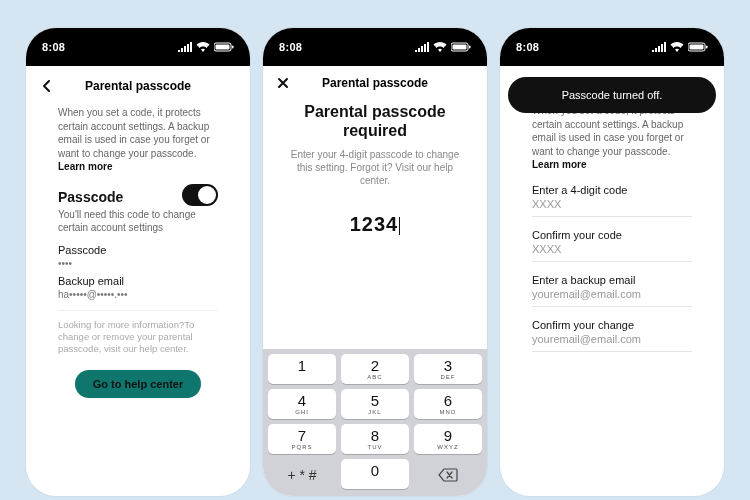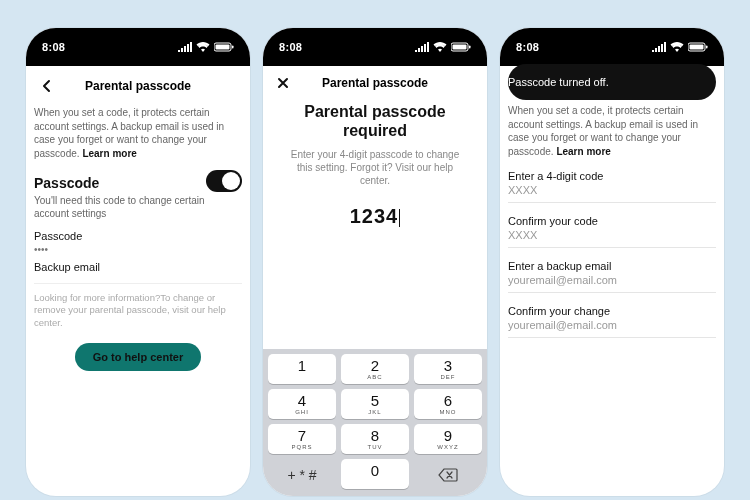--- a/index.html
+++ b/index.html
@@ -51,21 +51,21 @@
   }
   .navbar .nav-left {
     position: absolute;
     left: 14px;
     top: 50%;
     transform: translateY(-50%);
     display: flex;
     align-items: center;
   }
   .content {
-    padding: 0 8px;
+    padding: 0 32px;
     flex: 1;
     overflow: hidden;
     font-size: 10px;
     color: #666;
   }
   .desc { line-height: 1.35; margin-bottom: 10px; }
   .desc .link { color: #111; font-weight: 600; }
   .section-title {
     font-size: 14px;
     font-weight: 600;
@@ -113,21 +113,21 @@
     border-radius: 20px;
     font-size: 11px;
     font-weight: 600;
     color: #111;
   }
   .center { text-align: center; }
   
   .phone2 .navbar { height: 34px; }
   .s2-title { font-size: 16px; font-weight: 700; color: #111; text-align: center; line-height: 1.2; padding: 2px 20px 8px; }
   .s2-desc { font-size: 10px; color: #888; text-align: center; padding: 0 20px; line-height: 1.3; }
-  .code-display { font-size: 20px; font-weight: 700; color: #111; text-align: center; margin-top: 18px; letter-spacing: 1px; position: relative; display:inline-block;}
+  .code-display { font-size: 20px; font-weight: 700; color: #111; text-align: center; margin-top: 26px; letter-spacing: 1px; position: relative; display:inline-block;}
   .cursor { display:inline-block; width:1px; height:18px; background:#111; vertical-align:middle; margin-left:1px;}
   .enter-btn {
     margin: 24px 16px 0;
     background: #e60023;
     color: #fff;
     text-align: center;
     padding: 10px 0;
     border-radius: 22px;
     font-size: 12px;
     font-weight: 600;
@@ -148,25 +148,26 @@
     box-shadow: 0 1px 0 rgba(0,0,0,0.2);
   }
   .key.gray { background: transparent; box-shadow: none; }
   .key-num { font-size: 15px; font-weight: 500; color: #111; line-height: 1; }
   .key-sub { font-size: 6px; letter-spacing: 1px; color: #555; margin-top: 1px; height: 7px; }
   .keypad-bottom { display:flex; gap:5px; }
   .key-special { flex:1; display:flex; align-items:center; justify-content:center; font-size:14px; color:#333; }
   
   .toast {
     position: absolute;
-    top: 36px;
+    top: 49px;
     left: 8px;
     right: 8px;
     background: #111;
     color: #fff;
+    text-align: center;
     padding: 12px 0;
     border-radius: 20px;
     font-size: 11px;
     font-weight: 500;
     z-index: 10;
   }
   .s3 .content { padding-top: 38px; }
   .s3 .field-label { font-size: 11px; color: #111; margin-top: 12px; }
   .s3 .field-value { font-size: 11px; color: #999; margin-top: 2px; }
   .s3 .divider { border-top: 1px solid #e5e5e5; margin-top: 6px; }
@@ -208,20 +209,21 @@
   <div class="content">
     <p class="desc"><span>When you set a code, it protects certain account settings. A backup email is used in case you forget or want to change your passcode.</span> <span class="link">Learn more</span></p>
     <div class="toggle-row">
       <span class="section-title">Passcode</span>
       <span class="toggle"></span>
     </div>
     <p class="subtext">You'll need this code to change certain account settings</p>
     <div class="field-label">Passcode</div>
     <div class="field-value">••••</div>
     <div class="field-label" style="">Backup email</div>
+    <div class="field-value">ha•••••@•••••.•••</div>
     <div class="hr"></div>
     <p class="help-text">Looking for more information?To change or remove your parental passcode, visit our help center.</p>
     <div class="center">
       <span class="pill-btn">Go to help center</span>
     </div>
   </div>
 </div>
 
 <div class="phone phone2">
   <div class="statusbar">

